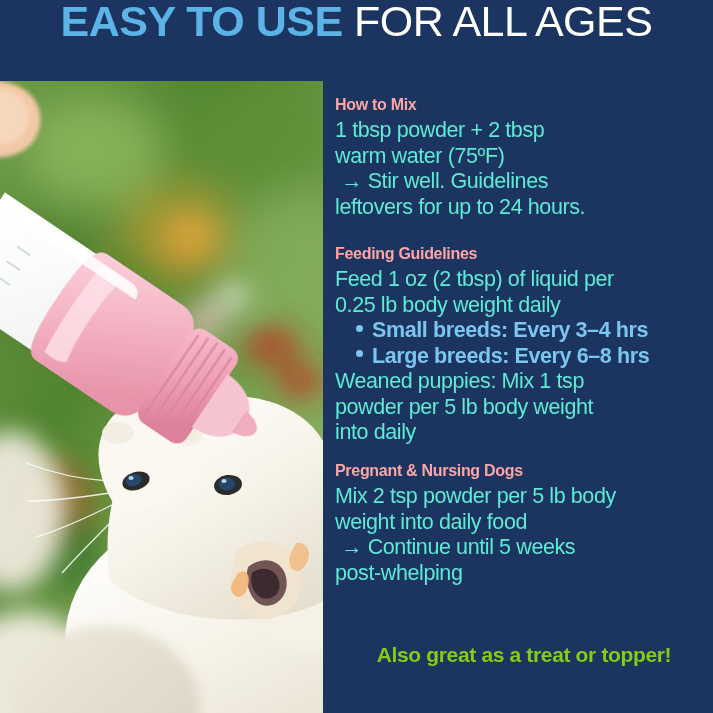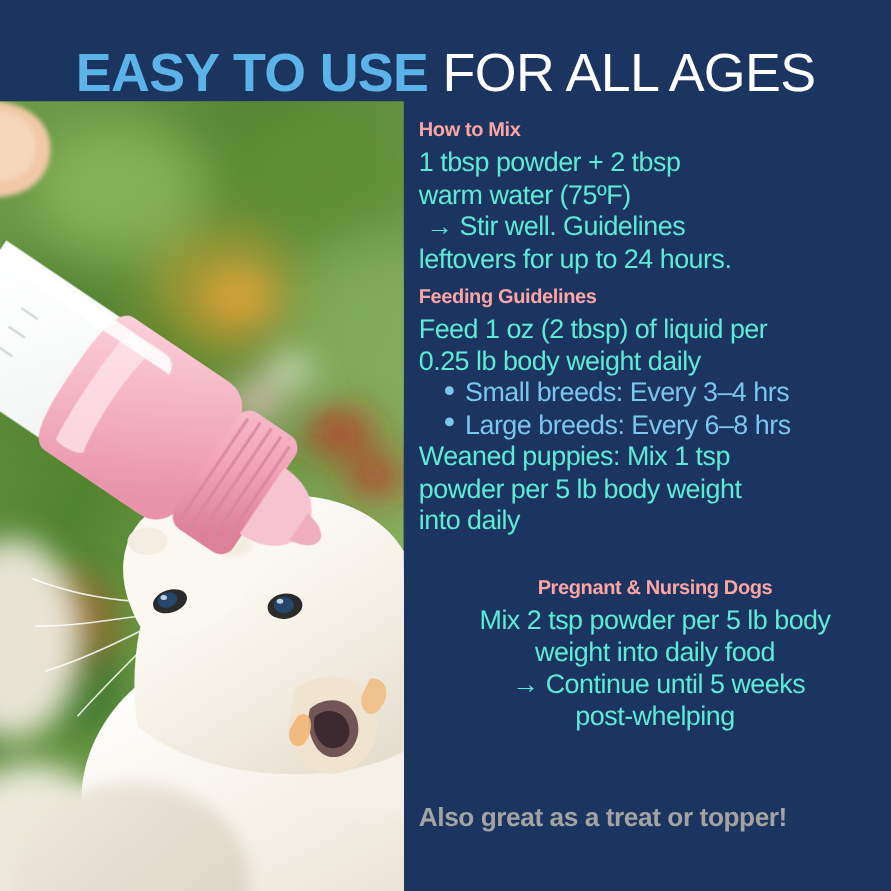--- a/index.html
+++ b/index.html
@@ -19,21 +19,21 @@
 
   
   .header {
     position: absolute;
     left: 0;
     top: 0;
     width: 713px;
     height: 81px;
     background: #1b3560;
     display: flex;
-    align-items: flex-end;
+    align-items: flex-start;
     justify-content: center;
     white-space: nowrap;
   }
   .header-text {
     font-size: 43px;
     line-height: 43px;
     letter-spacing: -0.5px;
   }
   .hdr-accent {
     color: #5cb3e8;
@@ -60,22 +60,22 @@
   .content {
     position: absolute;
     left: 335px;
     top: 81px;
     width: 378px;
     height: 632px;
     padding: 0;
   }
   .section { position: absolute; left: 0; width: 378px; }
   .sec-how { top: 11px; }
-  .sec-feed { top: 144px; }
-  .sec-preg { top: 377px; text-align: center; }
+  .sec-feed { top: 160px; }
+  .sec-preg { top: 377px; }
   .sec-foot { top: 561px; }
 
   .sec-heading {
     color: #fca5a5;
     font-weight: 700;
     font-size: 16px;
     line-height: 25px;
     letter-spacing: -0.3px;
     margin: 0 0 1px 0;
     white-space: nowrap;
@@ -85,47 +85,48 @@
     font-weight: 400;
     font-size: 21.5px;
     line-height: 25.5px;
     letter-spacing: -0.4px;
     margin: 0;
     white-space: nowrap;
   }
   .sec-line.indent-arrow { padding-left: 6px; }
   .bullet-line {
     color: #7cc5ee;
-    font-weight: 400;
+    font-weight: 700;
     font-size: 21.5px;
     line-height: 25.5px;
     letter-spacing: -0.4px;
     margin: 0;
     padding-left: 21px;
     white-space: nowrap;
   }
   .bullet-dot {
     display: inline-block;
     width: 7px;
     height: 7px;
     border-radius: 50%;
     background: #7cc5ee;
     vertical-align: middle;
     position: relative;
     top: -3px;
     margin-right: 9px;
   }
   .footer-line {
-    color: #a3a3a3;
+    color: #84cc16;
     font-weight: 700;
     font-size: 21px;
     line-height: 25px;
     letter-spacing: -0.35px;
     margin: 0;
     white-space: nowrap;
+    text-align: center;
   }
 </style>
 </head>
 <body>
 
 <div id="poster">
 
   <div class="header">
     <div class="header-text"><span class="hdr-accent">EASY TO USE</span><span class="hdr-plain"> FOR ALL AGES</span></div>
   </div>

